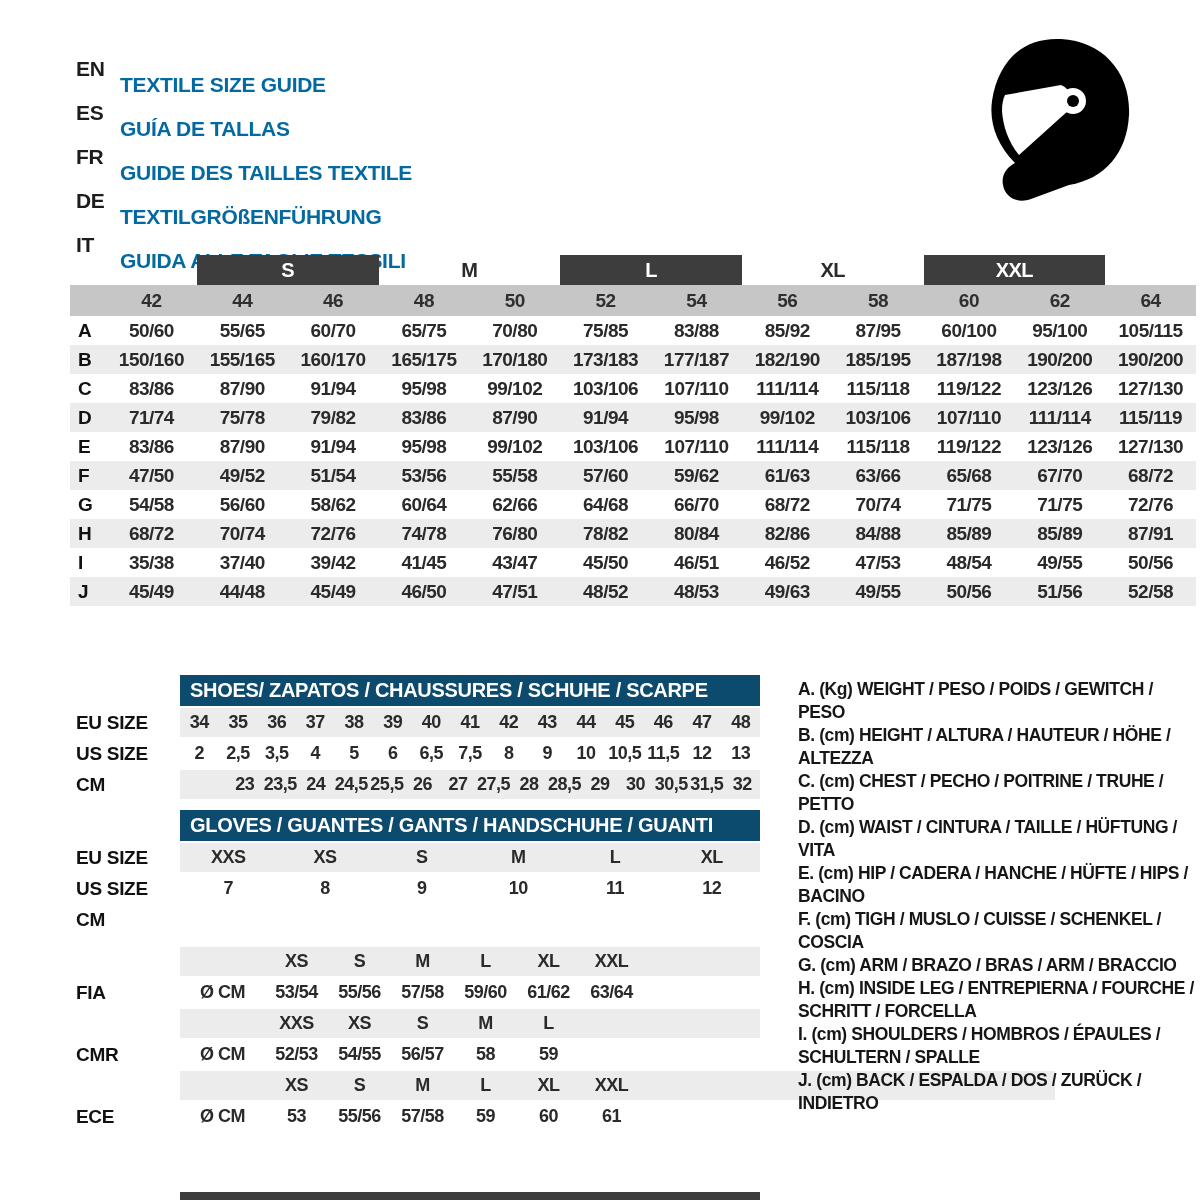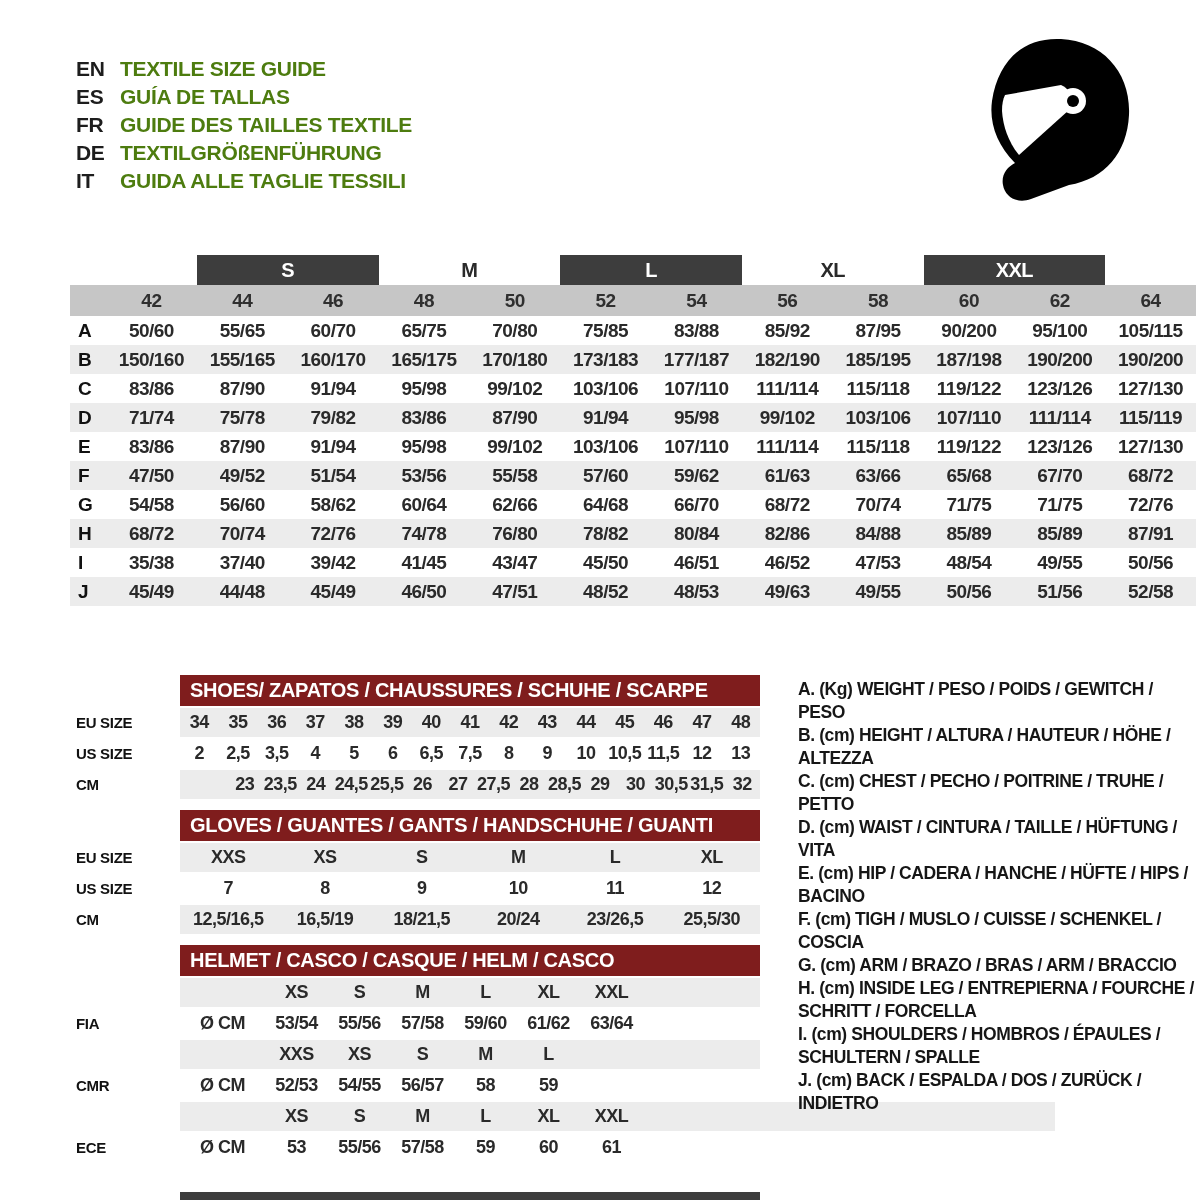--- a/index.html
+++ b/index.html
@@ -8,21 +8,21 @@
     width:1200px; height:1200px; position:relative; overflow:hidden;
     font-family:"Liberation Sans","DejaVu Sans",sans-serif;
     color:#2a2a2a; font-weight:bold;
   }
   .page { position:absolute; inset:0; background:#fff; }
 
   
   .langs { position:absolute; left:76px; top:55px; font-size:21px; letter-spacing:-0.3px; }
   .lang-row { display:flex; line-height:28px; }
   .lang-code { width:44px; color:#1d1d1d; }
-  .lang-title { color:#4d7c0f; white-space:nowrap; }
+  .lang-title { color:#0369a1; white-space:nowrap;margin-top:16px; }
 
   
   .helmet-wrap { position:absolute; left:975px; top:33px; width:160px; height:170px; }
 
   
   .textile { position:absolute; left:70px; top:255px; width:1126px; font-size:19px; letter-spacing:-0.5px; }
   .t-row { display:grid; grid-template-columns:36px repeat(12,1fr); }
   .t-row.bands { height:30px; }
   .band-cell { text-align:center; line-height:30px; color:#2a2a2a; font-size:20px; }
   .band-cell.boxed { background:#3d3d3d; color:#fff; }
@@ -30,22 +30,22 @@
   .t-row.nums .cell { line-height:31px; color:#2f2f2f; }
   .t-row.data { height:29px; }
   .t-row.data .cell { line-height:29px; }
   .t-row.shade { background:#ececec; }
   .cell { text-align:center; white-space:nowrap; }
   .cell.letter { text-align:left; padding-left:8px; color:#111; }
 
   
   .bt { position:absolute; left:70px; font-size:18px; letter-spacing:-0.5px; }
   .bt-row { display:flex; margin-bottom:2px; }
-  .bt-label { width:110px; line-height:29px; color:#111; font-size:15px; letter-spacing:-0.3px; padding-left:6px; white-space:nowrap; }
-  .bt-header { width:580px; height:31px; background:#7f1d1d; color:#fff; font-size:20px; line-height:31px; padding-left:10px; letter-spacing:-0.3px; white-space:nowrap; }
+  .bt-label { width:110px; line-height:29px; color:#111; font-size:19px; letter-spacing:-0.3px; padding-left:6px; white-space:nowrap; }
+  .bt-header { width:580px; height:31px; background:#0c4a6e; color:#fff; font-size:20px; line-height:31px; padding-left:10px; letter-spacing:-0.3px; white-space:nowrap; }
   .bt-row.hdr { margin-bottom:2px; }
   .bt-band { width:580px; height:29px; display:grid; align-items:center; }
   .bt-band.shade { background:#ececec; }
   .bt-band.white { background:#fff; }
   .bt-band .cell { line-height:29px; }
   .helmet-grid { grid-template-columns:85px repeat(6,63px) 1fr; }
   .helmet-grid.wide { width:875px; }
   .cell.unit { white-space:nowrap; }
 
   
@@ -120,21 +120,21 @@
           <div class="cell letter">A</div>
           <div class="cell">50/60</div>
           <div class="cell">55/65</div>
           <div class="cell">60/70</div>
           <div class="cell">65/75</div>
           <div class="cell">70/80</div>
           <div class="cell">75/85</div>
           <div class="cell">83/88</div>
           <div class="cell">85/92</div>
           <div class="cell">87/95</div>
-          <div class="cell">90/200</div>
+          <div class="cell">60/100</div>
           <div class="cell">95/100</div>
           <div class="cell">105/115</div>
         </div>
         <div class="t-row data shade">
           <div class="cell letter">B</div>
           <div class="cell">150/160</div>
           <div class="cell">155/165</div>
           <div class="cell">160/170</div>
           <div class="cell">165/175</div>
           <div class="cell">170/180</div>
@@ -357,34 +357,25 @@
           <div class="cell">7</div>
           <div class="cell">8</div>
           <div class="cell">9</div>
           <div class="cell">10</div>
           <div class="cell">11</div>
           <div class="cell">12</div>
         </div>
       </div>
       <div class="bt-row">
         <div class="bt-label">CM</div>
-        <div class="bt-band shade" style="grid-template-columns: repeat(6, 1fr);">
-          <div class="cell">12,5/16,5</div>
-          <div class="cell">16,5/19</div>
-          <div class="cell">18/21,5</div>
-          <div class="cell">20/24</div>
-          <div class="cell">23/26,5</div>
-          <div class="cell">25,5/30</div>
-        </div>
       </div>
     </div>
   <div class="bt" style="top:945px">
       <div class="bt-row hdr">
         <div class="bt-label"></div>
-        <div class="bt-header">HELMET / CASCO / CASQUE / HELM / CASCO</div>
       </div>
       <div class="bt-row">
         <div class="bt-label"></div>
         <div class="bt-band shade helmet-grid">
           <div class="cell"></div>
           <div class="cell">XS</div>
           <div class="cell">S</div>
           <div class="cell">M</div>
           <div class="cell">L</div>
           <div class="cell">XL</div>

